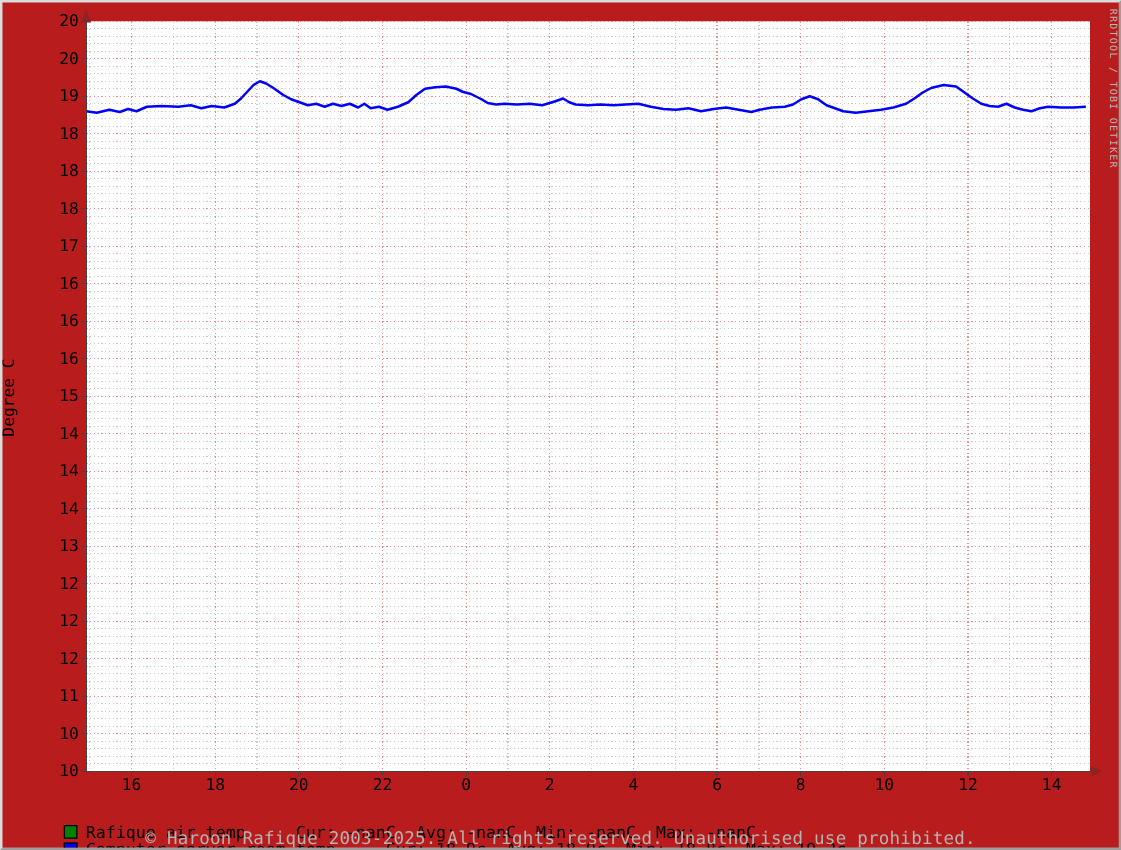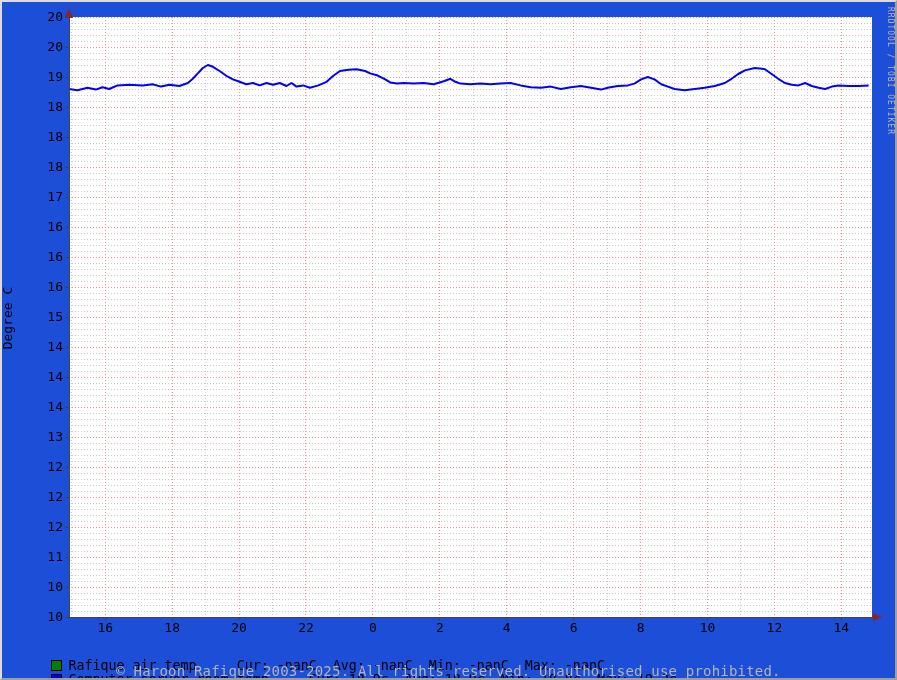--- a/index.html
+++ b/index.html
@@ -2,21 +2,21 @@
 <html><head>
 <meta charset="utf-8">
 <style>
   html,body{margin:0;padding:0;background:#ffffff;}
   body{font-family:"DejaVu Sans Mono","Liberation Mono",monospace;}
   .frame{
     position:relative;
     width:893px;height:676px;
     border:2px solid;
     border-color:#dcdcdc #9e9e9e #9e9e9e #dcdcdc;
-    background:#1d4ed8;
+    background:#b91c1c;
     overflow:hidden;
   }
   .chart-svg{position:absolute;left:0;top:0;}
   .ylabel{
     position:absolute;left:-294px;top:308px;width:600px;height:16px;
     text-align:center;font-size:13px;color:#000;
     transform:rotate(-90deg);
     pointer-events:none;
   }
   .legend-row{position:absolute;left:10px;height:12px;white-space:pre;}

